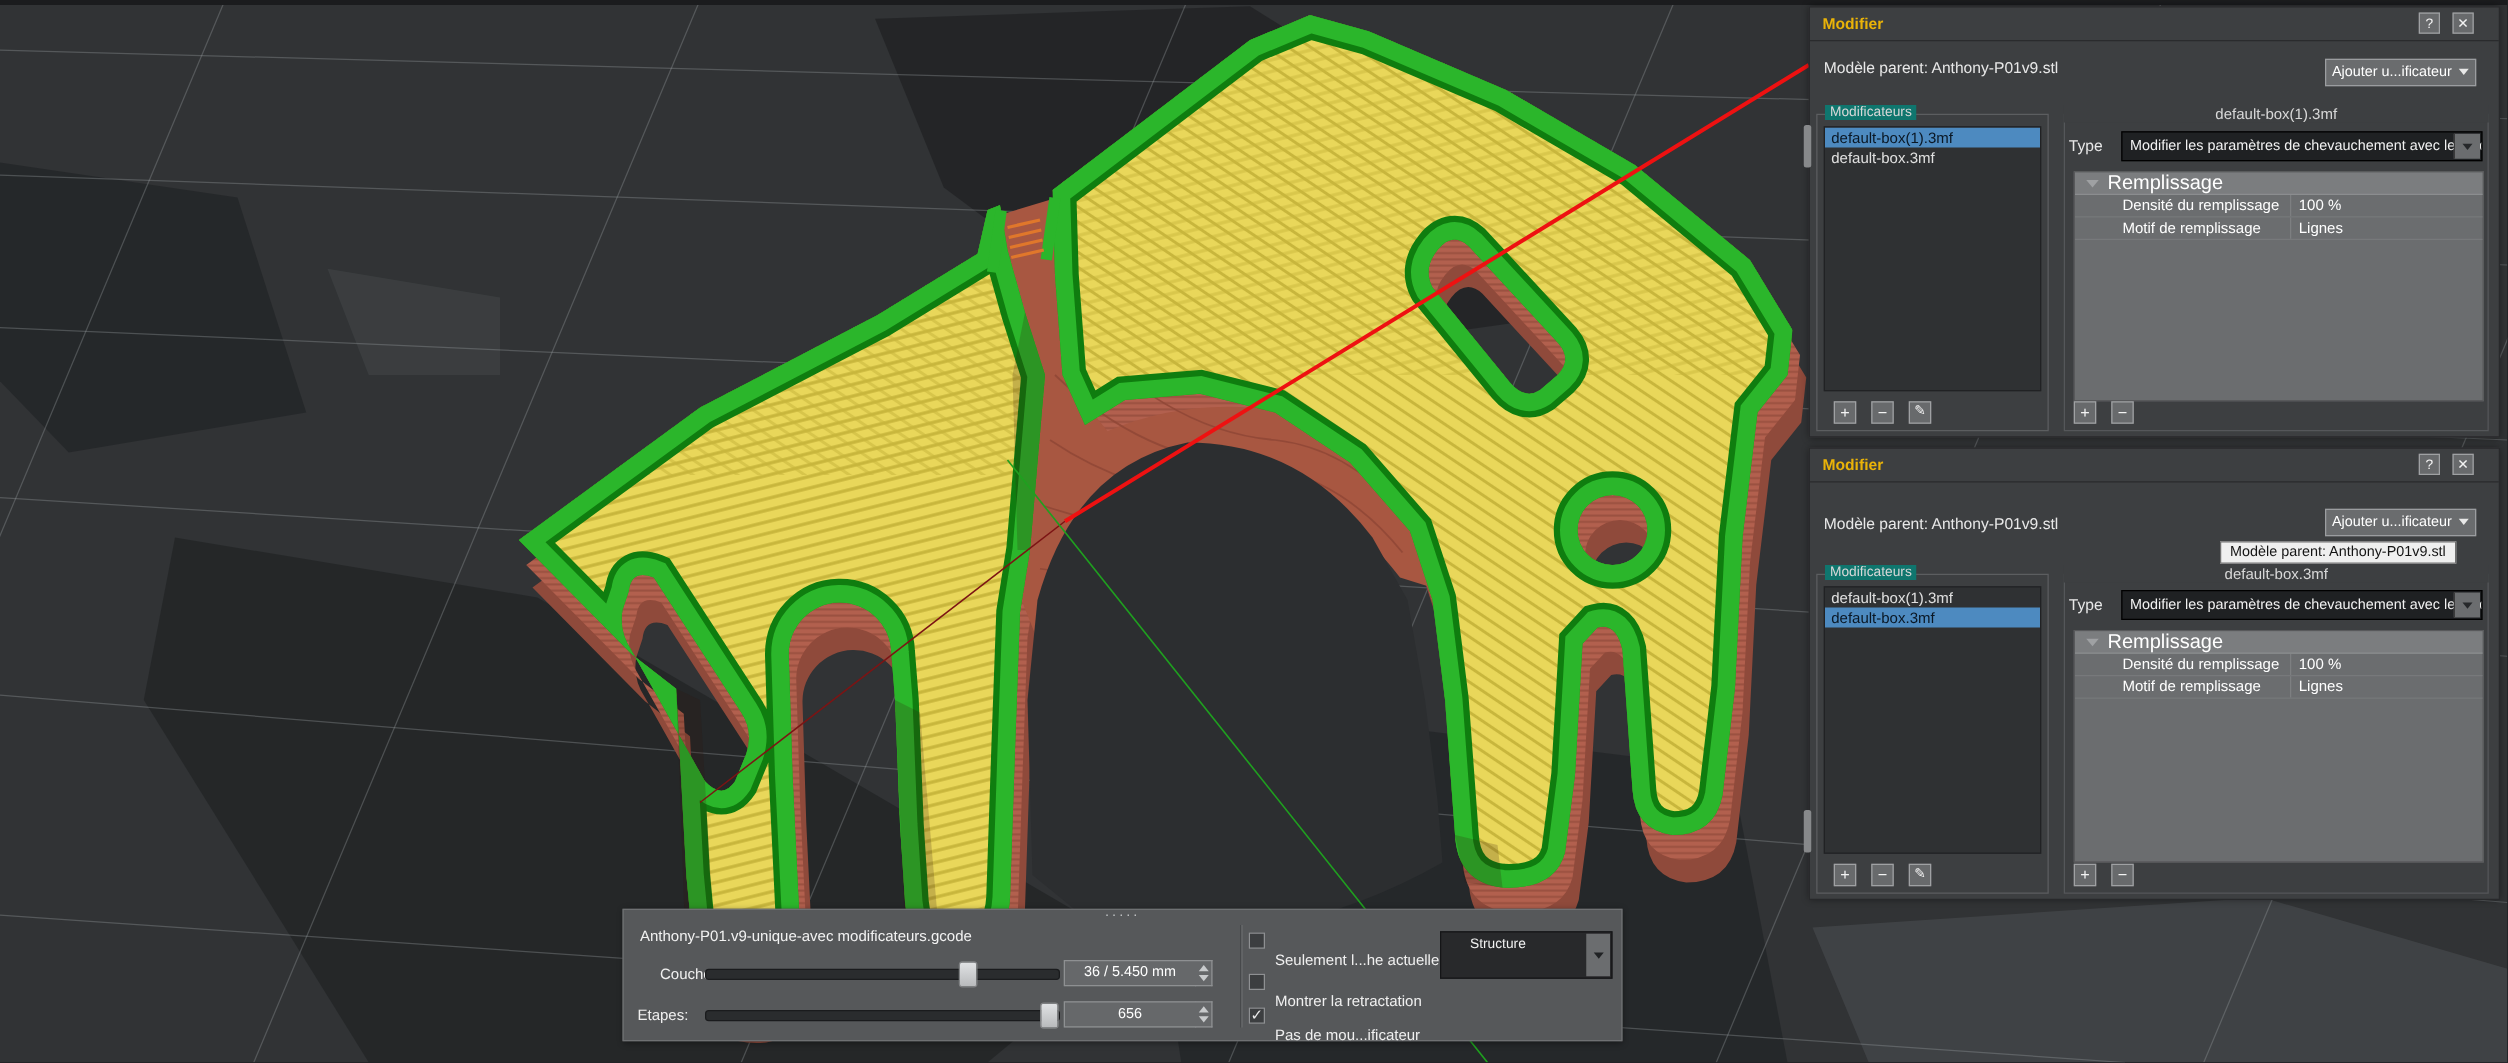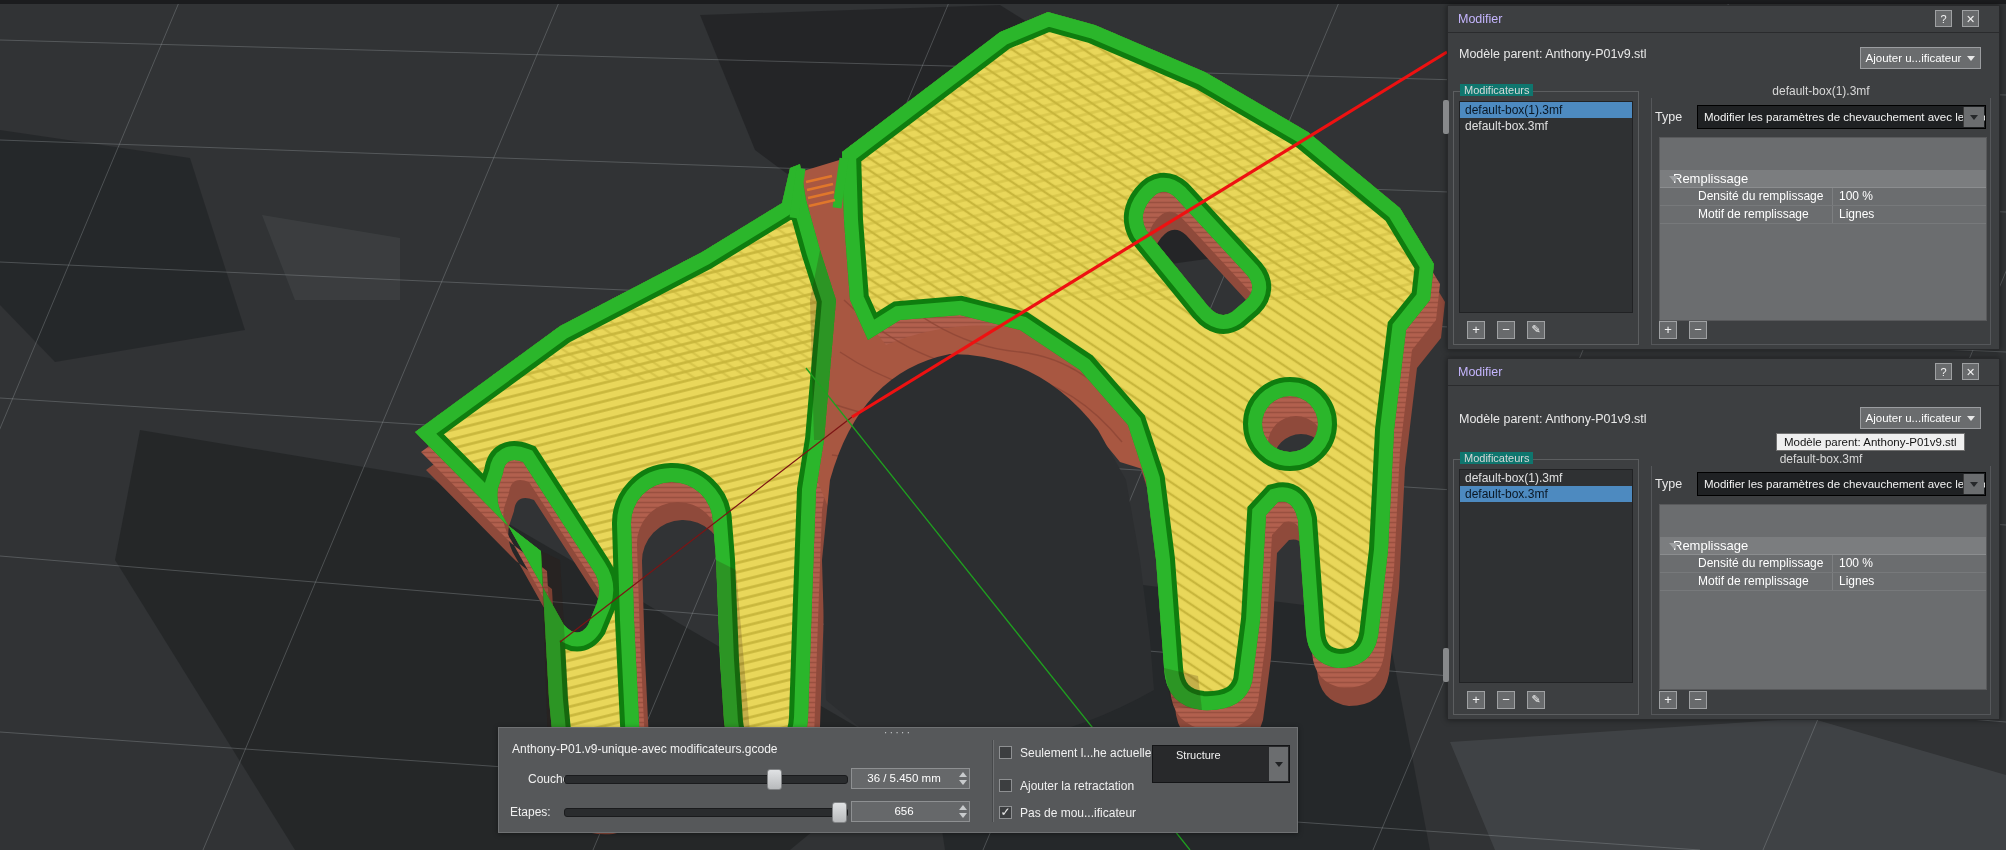--- a/index.html
+++ b/index.html
@@ -4,21 +4,21 @@
 <style>
   html,body{margin:0;padding:0;background:#1c1d1f;}
   #stage{position:relative;width:2006px;height:850px;overflow:hidden;
          font-family:"Liberation Sans",sans-serif;background:#313335;color:#e2e2e2;}
   #viewport-svg{position:absolute;left:0;top:0;}
   .topstrip{position:absolute;left:0;top:0;width:2006px;height:4px;background:#1b1c1e;}
 
   
   .panel{position:absolute;left:1447px;width:553px;background:#3d3f41;
          border:1px solid #28292b;box-sizing:border-box;box-shadow:0 0 6px rgba(0,0,0,.45);}
-  .panel-title{position:absolute;left:10px;top:6px;font-size:12.5px;color:#c4b5fd;}
+  .panel-title{position:absolute;left:10px;top:6px;font-size:12.5px;color:#eab308;font-weight:bold;}
   .titlebar-sep{position:absolute;left:0;top:26px;width:100%;border-bottom:1px solid #2a2b2d;}
   .sqbtn{position:absolute;width:17px;height:17px;background:#686a6c;border:1px solid #9fa1a3;
          color:#f2f2f2;font-size:11px;line-height:16px;text-align:center;box-sizing:border-box;cursor:pointer;}
   .parent-label{position:absolute;left:11px;font-size:12.5px;color:#e8e8e8;white-space:nowrap;}
   .add-btn{position:absolute;width:121px;height:22px;background:#6a6c6e;border:1px solid #9b9da0;
            box-sizing:border-box;font-size:11.5px;color:#fff;line-height:20px;text-align:center;cursor:pointer;}
   .add-btn .arr{display:inline-block;margin-left:6px;width:0;height:0;border-left:4px solid transparent;
            border-right:4px solid transparent;border-top:5px solid #e8e8e8;vertical-align:1px;}
   .groupbox{position:absolute;border:1px solid #5c5e60;box-sizing:border-box;}
   .group-label{position:absolute;font-size:11px;color:#d8d8d8;background:#0f766e;padding:0 4px;white-space:nowrap;}
@@ -27,21 +27,21 @@
   .listitem.selected{background:#4d8ac0;color:#0a1724;}
   .settings-title{position:absolute;width:340px;text-align:center;font-size:12px;color:#d8d8d8;white-space:nowrap;}
   .type-label{position:absolute;font-size:12.5px;color:#e8e8e8;}
   .combo{position:absolute;background:#1f2123;border:1px solid #000;box-sizing:border-box;
          font-size:11.5px;color:#f2f2f2;line-height:22px;padding-left:6px;white-space:nowrap;overflow:hidden;cursor:pointer;}
   .combo .cbtn{position:absolute;right:1px;top:1px;bottom:1px;width:20px;background:#6b6d6f;border-left:1px solid #3a3a3a;}
   .combo .cbtn i{position:absolute;left:50%;top:50%;margin:-2px 0 0 -4px;width:0;height:0;
          border-left:4px solid transparent;border-right:4px solid transparent;border-top:5px solid #26282a;}
   .proptable{position:absolute;background:#6b6d6f;border:1px solid #58595b;box-sizing:border-box;}
   .prophead{height:17px;background:#7b7d7f;border-bottom:1px solid #8b8d8f;line-height:17px;
-            font-size:13px;color:#fff;padding-left:13px;position:relative;margin-top:32px;}
+            font-size:16px;color:#fff;padding-left:26px;position:relative;}
   .prophead i{position:absolute;left:9px;top:6px;width:0;height:0;border-left:5px solid transparent;
             border-right:5px solid transparent;border-top:6px solid #9fa1a3;}
   .proprow{height:17px;border-bottom:1px solid #77797b;line-height:17px;font-size:12px;color:#fff;display:flex;}
   .proprow .pname{width:172px;padding-left:38px;box-sizing:border-box;white-space:nowrap;overflow:hidden;}
   .proprow .pval{flex:1;border-left:1px solid #7d7f81;padding-left:6px;}
   .minibtn{position:absolute;width:18px;height:18px;background:#686a6c;border:1px solid #9fa1a3;
            box-sizing:border-box;color:#f4f4f4;font-size:13px;line-height:15px;text-align:center;cursor:pointer;}
   .grip-tab{position:absolute;left:1443px;width:6px;height:34px;background:#87898b;border-radius:2px;}
 
   
@@ -63,21 +63,21 @@
   .spin{position:absolute;width:14px;height:21px;background:#66686a;border:1px solid #8e9092;
         border-left:none;box-sizing:border-box;}
   .spin .up,.spin .dn{position:absolute;left:50%;margin-left:-4px;width:0;height:0;cursor:pointer;
         border-left:4px solid transparent;border-right:4px solid transparent;}
   .spin .up{top:3px;border-bottom:5px solid #c8cacc;}
   .spin .dn{bottom:3px;border-top:5px solid #c8cacc;}
   .tb-divider{position:absolute;left:493px;top:12px;height:82px;border-left:1px solid #47494b;
         border-right:1px solid #6e7072;}
   .cbx{position:absolute;width:13px;height:13px;background:#3c3e40;border:1px solid #8e9092;
        box-sizing:border-box;color:#ececec;font-size:12px;line-height:11px;text-align:center;cursor:pointer;}
-  .cbx-label{position:absolute;font-size:12px;color:#f0f0f0;white-space:nowrap;}
+  .cbx-label{position:absolute;font-size:12px;color:#f0f0f0;white-space:nowrap;margin-top:15px;}
   .mode-combo{position:absolute;left:653px;top:17px;width:138px;height:38px;background:#28292b;
        border:1px solid #141517;box-sizing:border-box;font-size:11px;color:#f2f2f2;
        line-height:19px;padding-left:23px;cursor:pointer;}
   .mode-combo .cbtn{position:absolute;right:1px;top:1px;bottom:1px;width:19px;background:#6b6d6f;}
   .mode-combo .cbtn i{position:absolute;left:50%;top:50%;margin:-2px 0 0 -4px;width:0;height:0;
        border-left:4px solid transparent;border-right:4px solid transparent;border-top:5px solid #202224;}
 </style>
 </head>
 <body>
 
@@ -332,21 +332,21 @@
     <div class="spin" style="left:457px;top:73px;">
       <span class="up"></span>
       <span class="dn"></span>
     </div>
 
     <div class="tb-divider"></div>
 
     <div class="cbx" style="left:500px;top:18px;"></div>
     <div class="cbx-label" style="left:521px;top:18px;">Seulement l...he actuelle</div>
     <div class="cbx" style="left:500px;top:51px;"></div>
-    <div class="cbx-label" style="left:521px;top:51px;">Ajouter la retractation</div>
+    <div class="cbx-label" style="left:521px;top:51px;">Montrer la retractation</div>
     <div class="cbx" style="left:500px;top:78px;">✓</div>
     <div class="cbx-label" style="left:521px;top:78px;">Pas de mou...ificateur</div>
 
     <div class="mode-combo">
       <span>Structure</span>
       <span class="cbtn">
           <i></i>
         </span>
     </div>
   </div>

